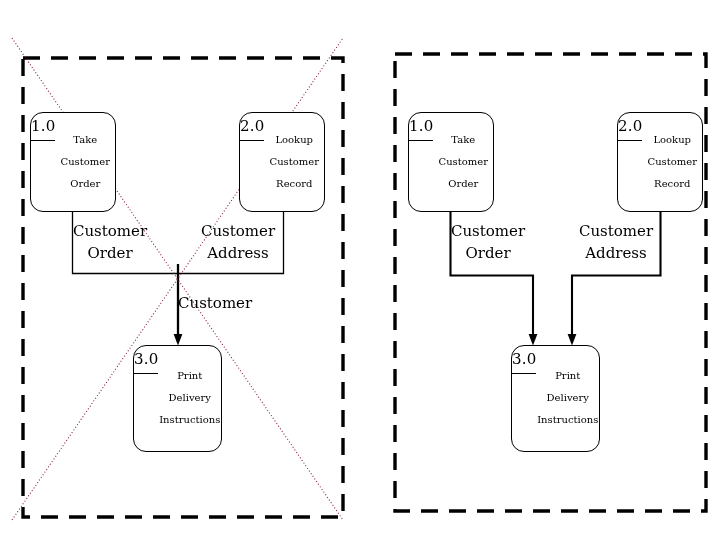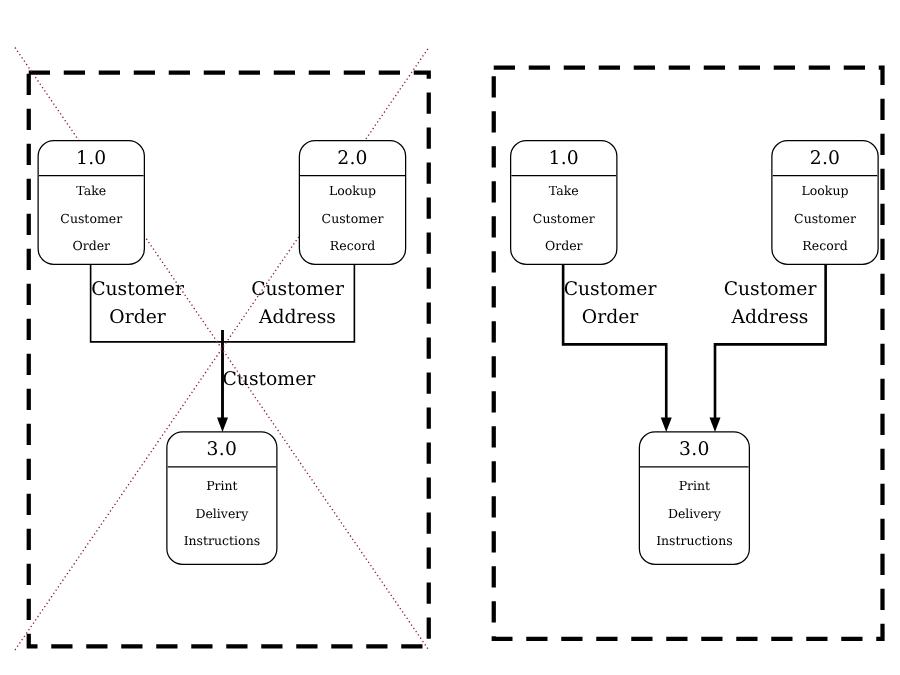--- a/index.html
+++ b/index.html
@@ -30,21 +30,21 @@
     height: 540px;
   }
   
   .process {
     position: absolute;
     box-sizing: border-box;
     border: 1.3px solid #000000;
     border-radius: 13px;
     background: #ffffff;
     display: flex;
-    flex-direction: column;
+    flex-direction: row;
     align-items: stretch;
     overflow: hidden;
     z-index: 6;
   }
   .process .pid {
     flex: 0 0 auto;
     height: 27px;
     line-height: 27px;
     text-align: center;
     font-size: 15px;

